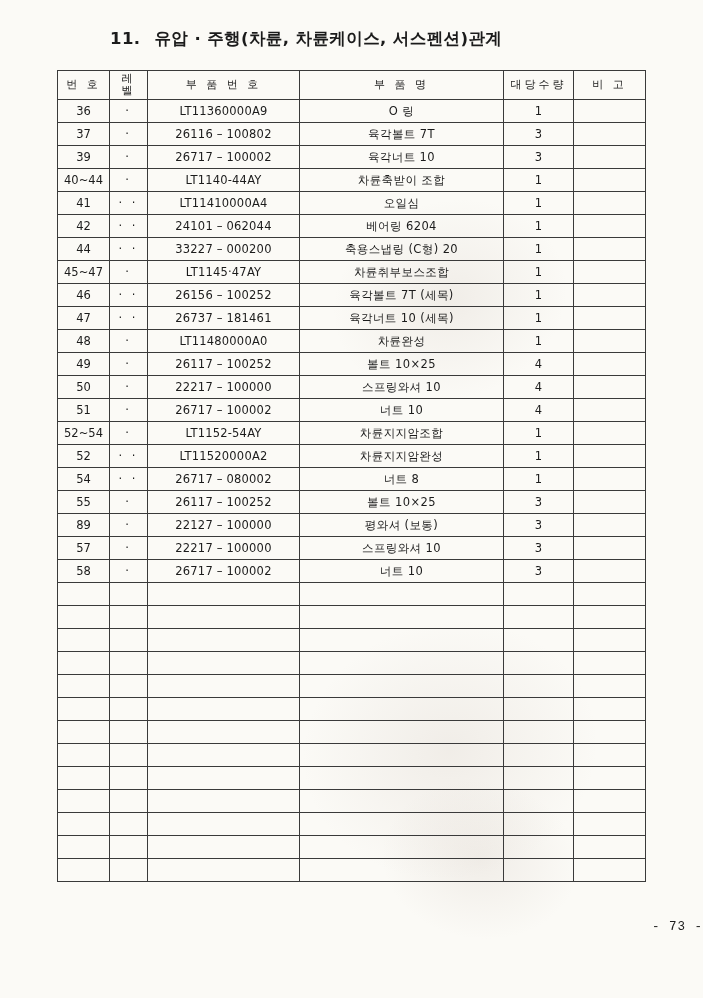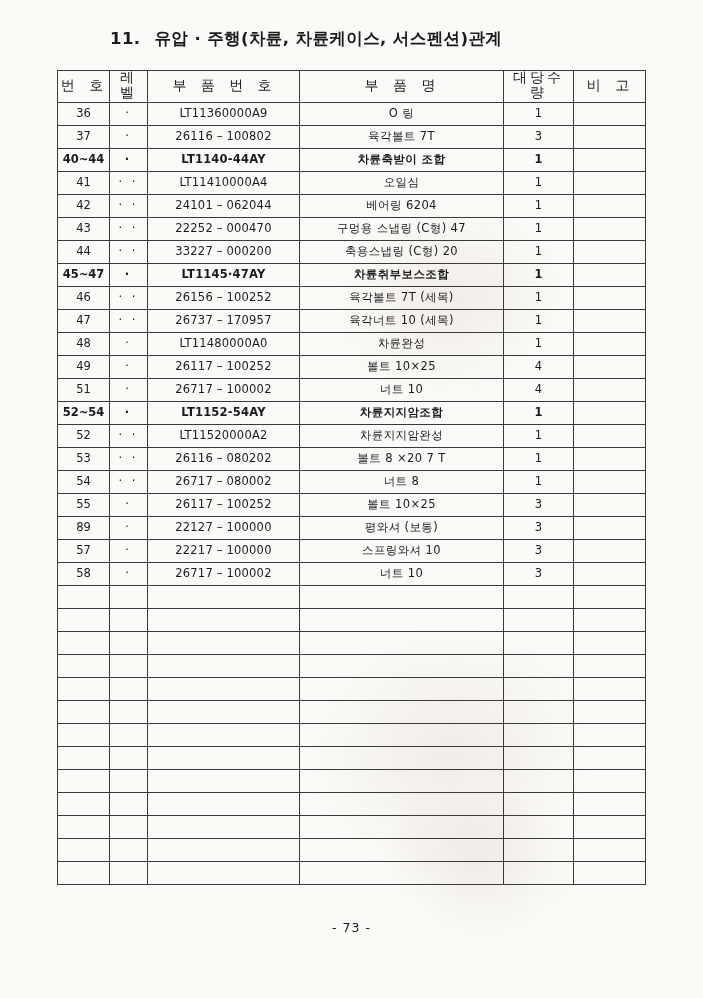--- a/index.html
+++ b/index.html
@@ -63,49 +63,49 @@
     padding: 0 2px;
     font-size: 11.5px;
     font-weight: normal;
     text-align: center;
     vertical-align: middle;
     line-height: 1.1;
     color: #1b1b1b;
   }
   table.parts thead th {
     height: 28px;
-    font-size: 14px;
+    font-size: 11px;
     letter-spacing: 3px;
-    font-family: Liberation Mono, monospace;
   }
   col.c-no    { width: 52px; }
   col.c-lv    { width: 38px; }
   col.c-pn    { width: 152px; }
   col.c-name  { width: 204px; }
   col.c-qty   { width: 70px; }
   col.c-rem   { width: 72px; }
 
   td.no   { font-size: 11.5px; }
   td.lv   { font-size: 11px; letter-spacing: 3px; }
   td.pn   { font-size: 11.5px; letter-spacing: 0.2px; }
   td.name { text-align: center; font-size: 11.5px; letter-spacing: 0.4px; }
   td.qty  { font-size: 11.5px; }
   td.rem  { }
 
-  tr.bold td { font-weight: bold; }
+  tr.bold td { font-weight: normal; }
   tr.empty td { height: 22px; }
 
   .footer {
     position: absolute;
     left: 0;
     right: 0;
     top: 920px;
-    text-align: center;
+    text-align: right;
     font-size: 12.5px;
     letter-spacing: 1px;
+    font-family: Liberation Mono, monospace;
   }
 </style>
 </head>
 <body>
 
 <div class="page">
 
   <div class="smudge s1"></div>
   <div class="smudge s2"></div>
   <div class="smudge s3"></div>
@@ -144,20 +144,28 @@
             <td class="rem"></td>
           </tr>
           <tr>
             <td class="no">37</td>
             <td class="lv">·</td>
             <td class="pn">26116 – 100802</td>
             <td class="name">육각볼트 7T</td>
             <td class="qty">3</td>
             <td class="rem"></td>
           </tr>
+          <tr>
+            <td class="no">39</td>
+            <td class="lv">·</td>
+            <td class="pn">26717 – 100002</td>
+            <td class="name">육각너트 10</td>
+            <td class="qty">3</td>
+            <td class="rem"></td>
+          </tr>
           <tr class="bold">
             <td class="no">40~44</td>
             <td class="lv">·</td>
             <td class="pn">LT1140-44AY</td>
             <td class="name">차륜축받이 조합</td>
             <td class="qty">1</td>
             <td class="rem"></td>
           </tr>
           <tr>
             <td class="no">41</td>
@@ -169,28 +177,20 @@
           </tr>
           <tr>
             <td class="no">42</td>
             <td class="lv">· ·</td>
             <td class="pn">24101 – 062044</td>
             <td class="name">베어링 6204</td>
             <td class="qty">1</td>
             <td class="rem"></td>
           </tr>
           <tr>
-            <td class="no">43</td>
-            <td class="lv">· ·</td>
-            <td class="pn">22252 – 000470</td>
-            <td class="name">구멍용 스냅링 (C형) 47</td>
-            <td class="qty">1</td>
-            <td class="rem"></td>
-          </tr>
-          <tr>
             <td class="no">44</td>
             <td class="lv">· ·</td>
             <td class="pn">33227 – 000200</td>
             <td class="name">축용스냅링 (C형) 20</td>
             <td class="qty">1</td>
             <td class="rem"></td>
           </tr>
           <tr class="bold">
             <td class="no">45~47</td>
             <td class="lv">·</td>
@@ -203,21 +203,21 @@
             <td class="no">46</td>
             <td class="lv">· ·</td>
             <td class="pn">26156 – 100252</td>
             <td class="name">육각볼트 7T (세목)</td>
             <td class="qty">1</td>
             <td class="rem"></td>
           </tr>
           <tr>
             <td class="no">47</td>
             <td class="lv">· ·</td>
-            <td class="pn">26737 – 170957</td>
+            <td class="pn">26737 – 181461</td>
             <td class="name">육각너트 10 (세목)</td>
             <td class="qty">1</td>
             <td class="rem"></td>
           </tr>
           <tr>
             <td class="no">48</td>
             <td class="lv">·</td>
             <td class="pn">LT11480000A0</td>
             <td class="name">차륜완성</td>
             <td class="qty">1</td>
@@ -225,20 +225,28 @@
           </tr>
           <tr>
             <td class="no">49</td>
             <td class="lv">·</td>
             <td class="pn">26117 – 100252</td>
             <td class="name">볼트 10×25</td>
             <td class="qty">4</td>
             <td class="rem"></td>
           </tr>
           <tr>
+            <td class="no">50</td>
+            <td class="lv">·</td>
+            <td class="pn">22217 – 100000</td>
+            <td class="name">스프링와셔 10</td>
+            <td class="qty">4</td>
+            <td class="rem"></td>
+          </tr>
+          <tr>
             <td class="no">51</td>
             <td class="lv">·</td>
             <td class="pn">26717 – 100002</td>
             <td class="name">너트 10</td>
             <td class="qty">4</td>
             <td class="rem"></td>
           </tr>
           <tr class="bold">
             <td class="no">52~54</td>
             <td class="lv">·</td>
@@ -249,28 +257,20 @@
           </tr>
           <tr>
             <td class="no">52</td>
             <td class="lv">· ·</td>
             <td class="pn">LT11520000A2</td>
             <td class="name">차륜지지암완성</td>
             <td class="qty">1</td>
             <td class="rem"></td>
           </tr>
           <tr>
-            <td class="no">53</td>
-            <td class="lv">· ·</td>
-            <td class="pn">26116 – 080202</td>
-            <td class="name">볼트 8 ×20  7 T</td>
-            <td class="qty">1</td>
-            <td class="rem"></td>
-          </tr>
-          <tr>
             <td class="no">54</td>
             <td class="lv">· ·</td>
             <td class="pn">26717 – 080002</td>
             <td class="name">너트 8</td>
             <td class="qty">1</td>
             <td class="rem"></td>
           </tr>
           <tr>
             <td class="no">55</td>
             <td class="lv">·</td>

